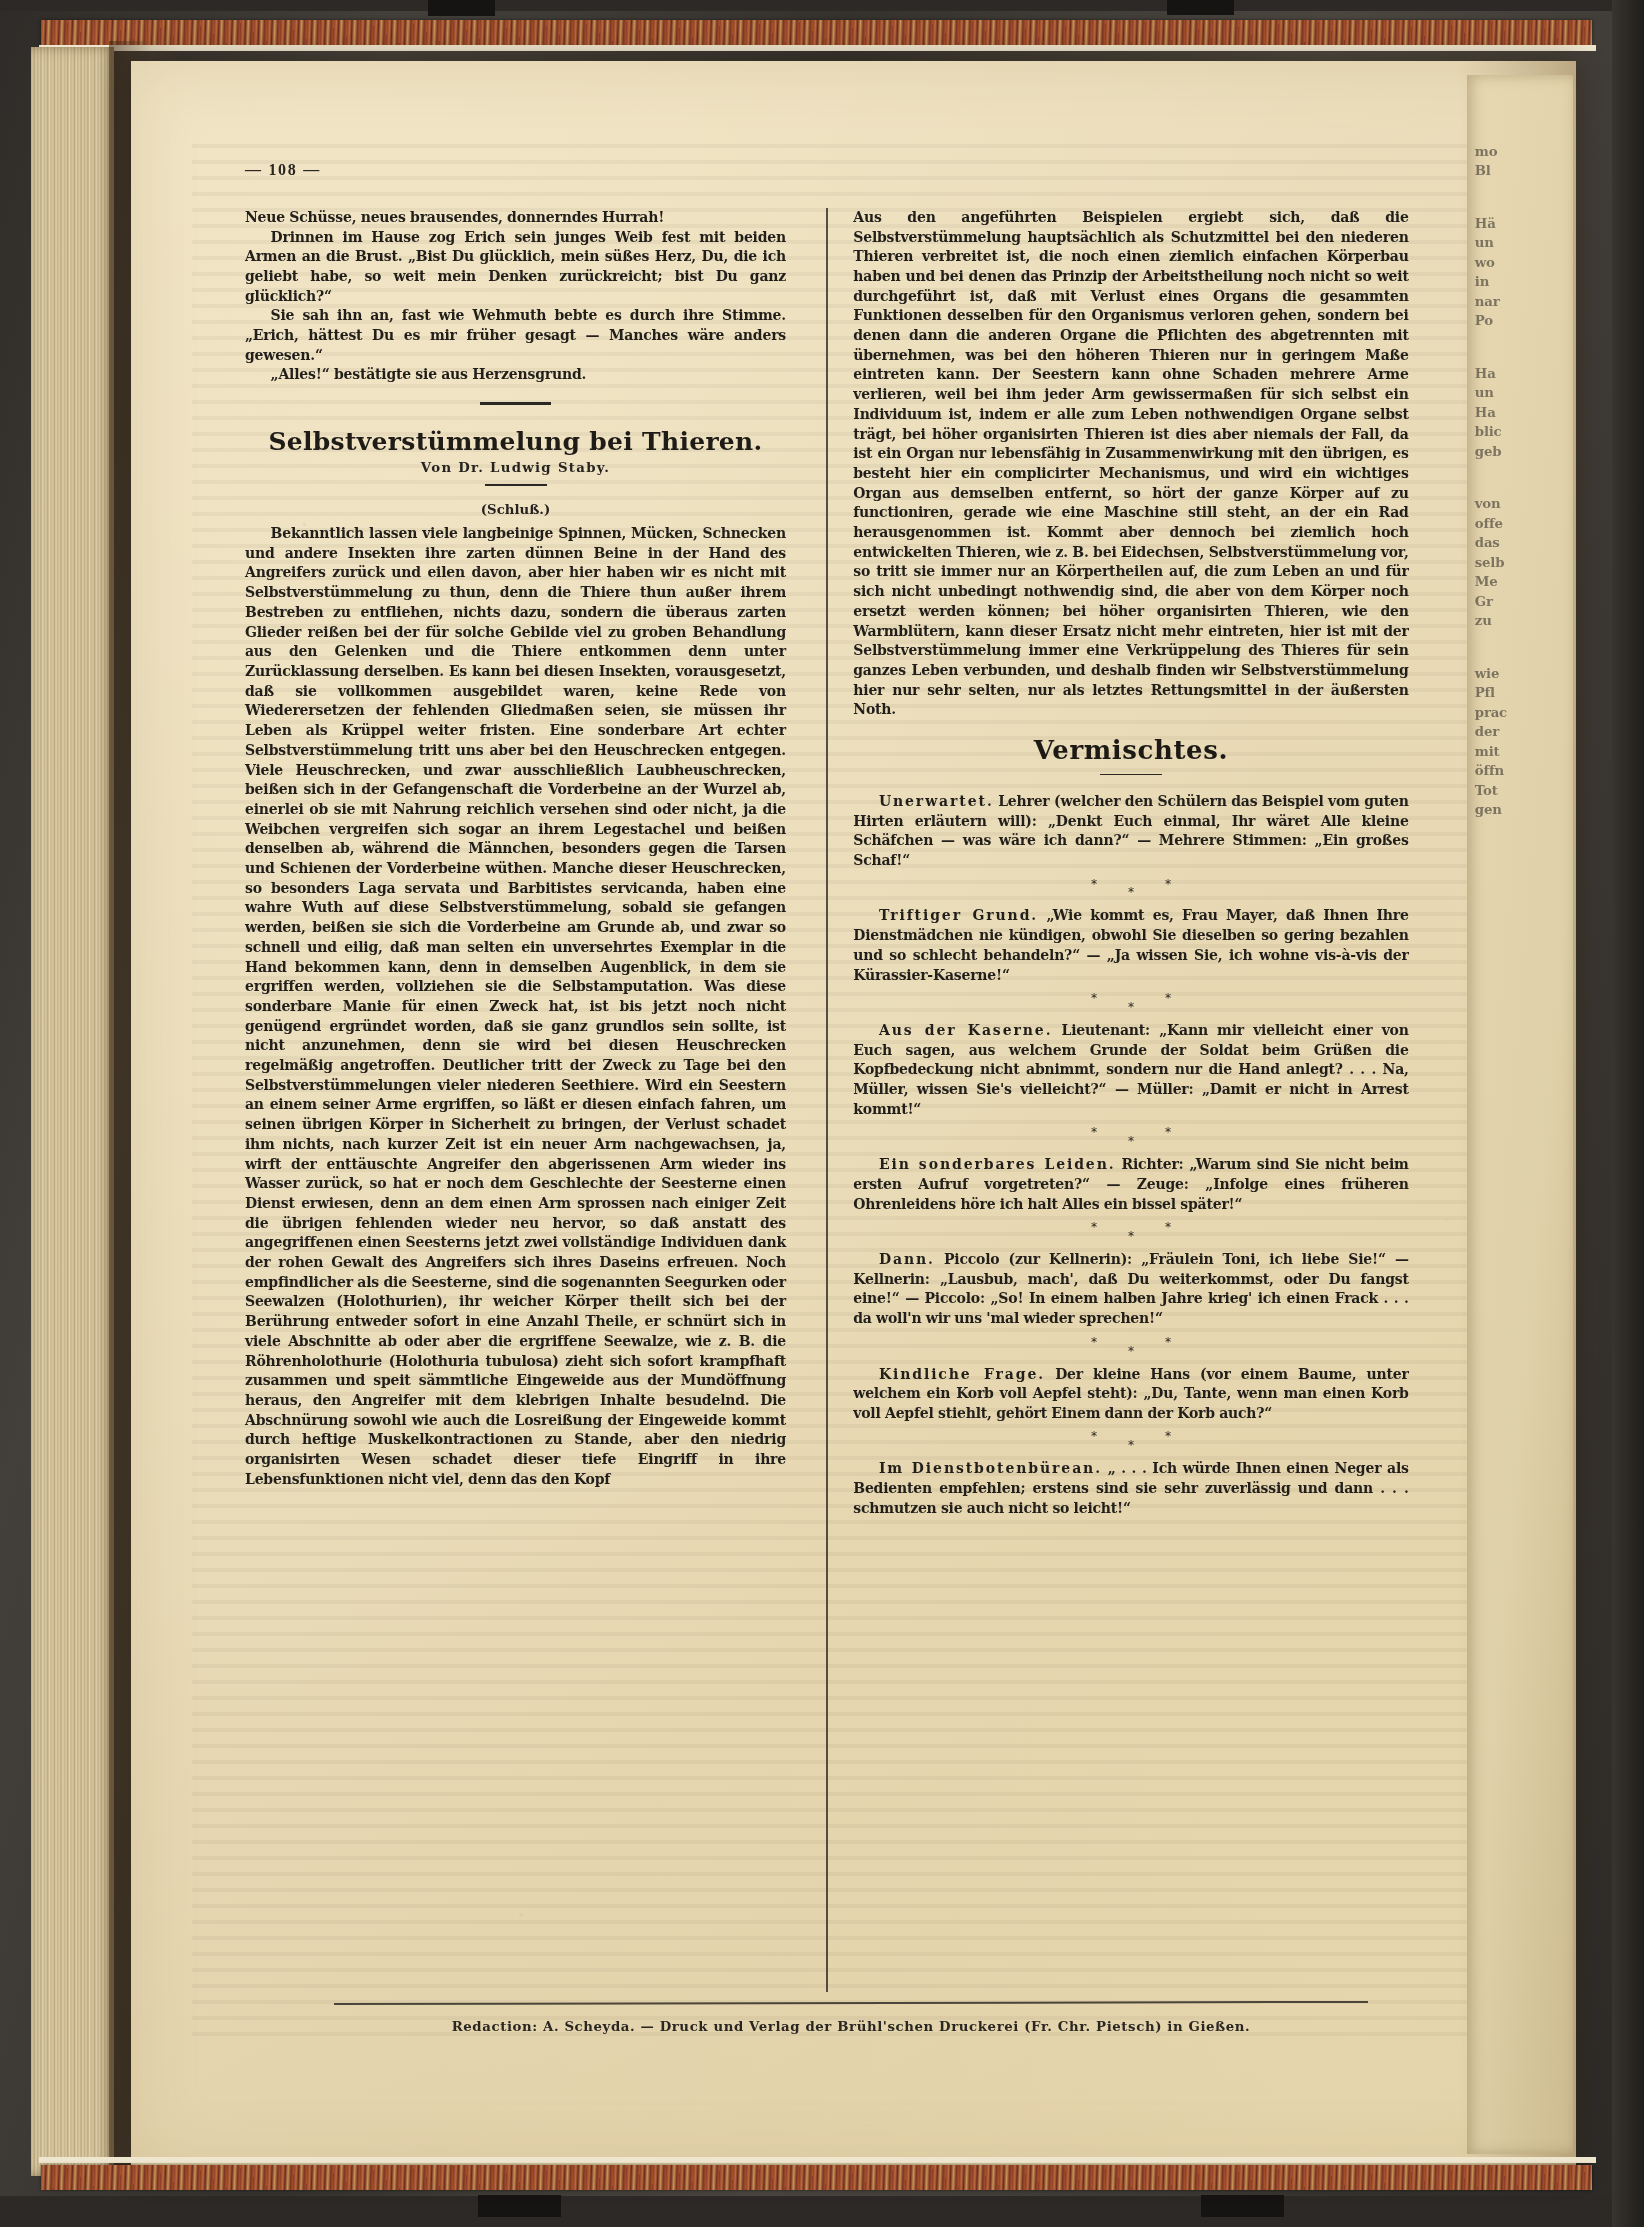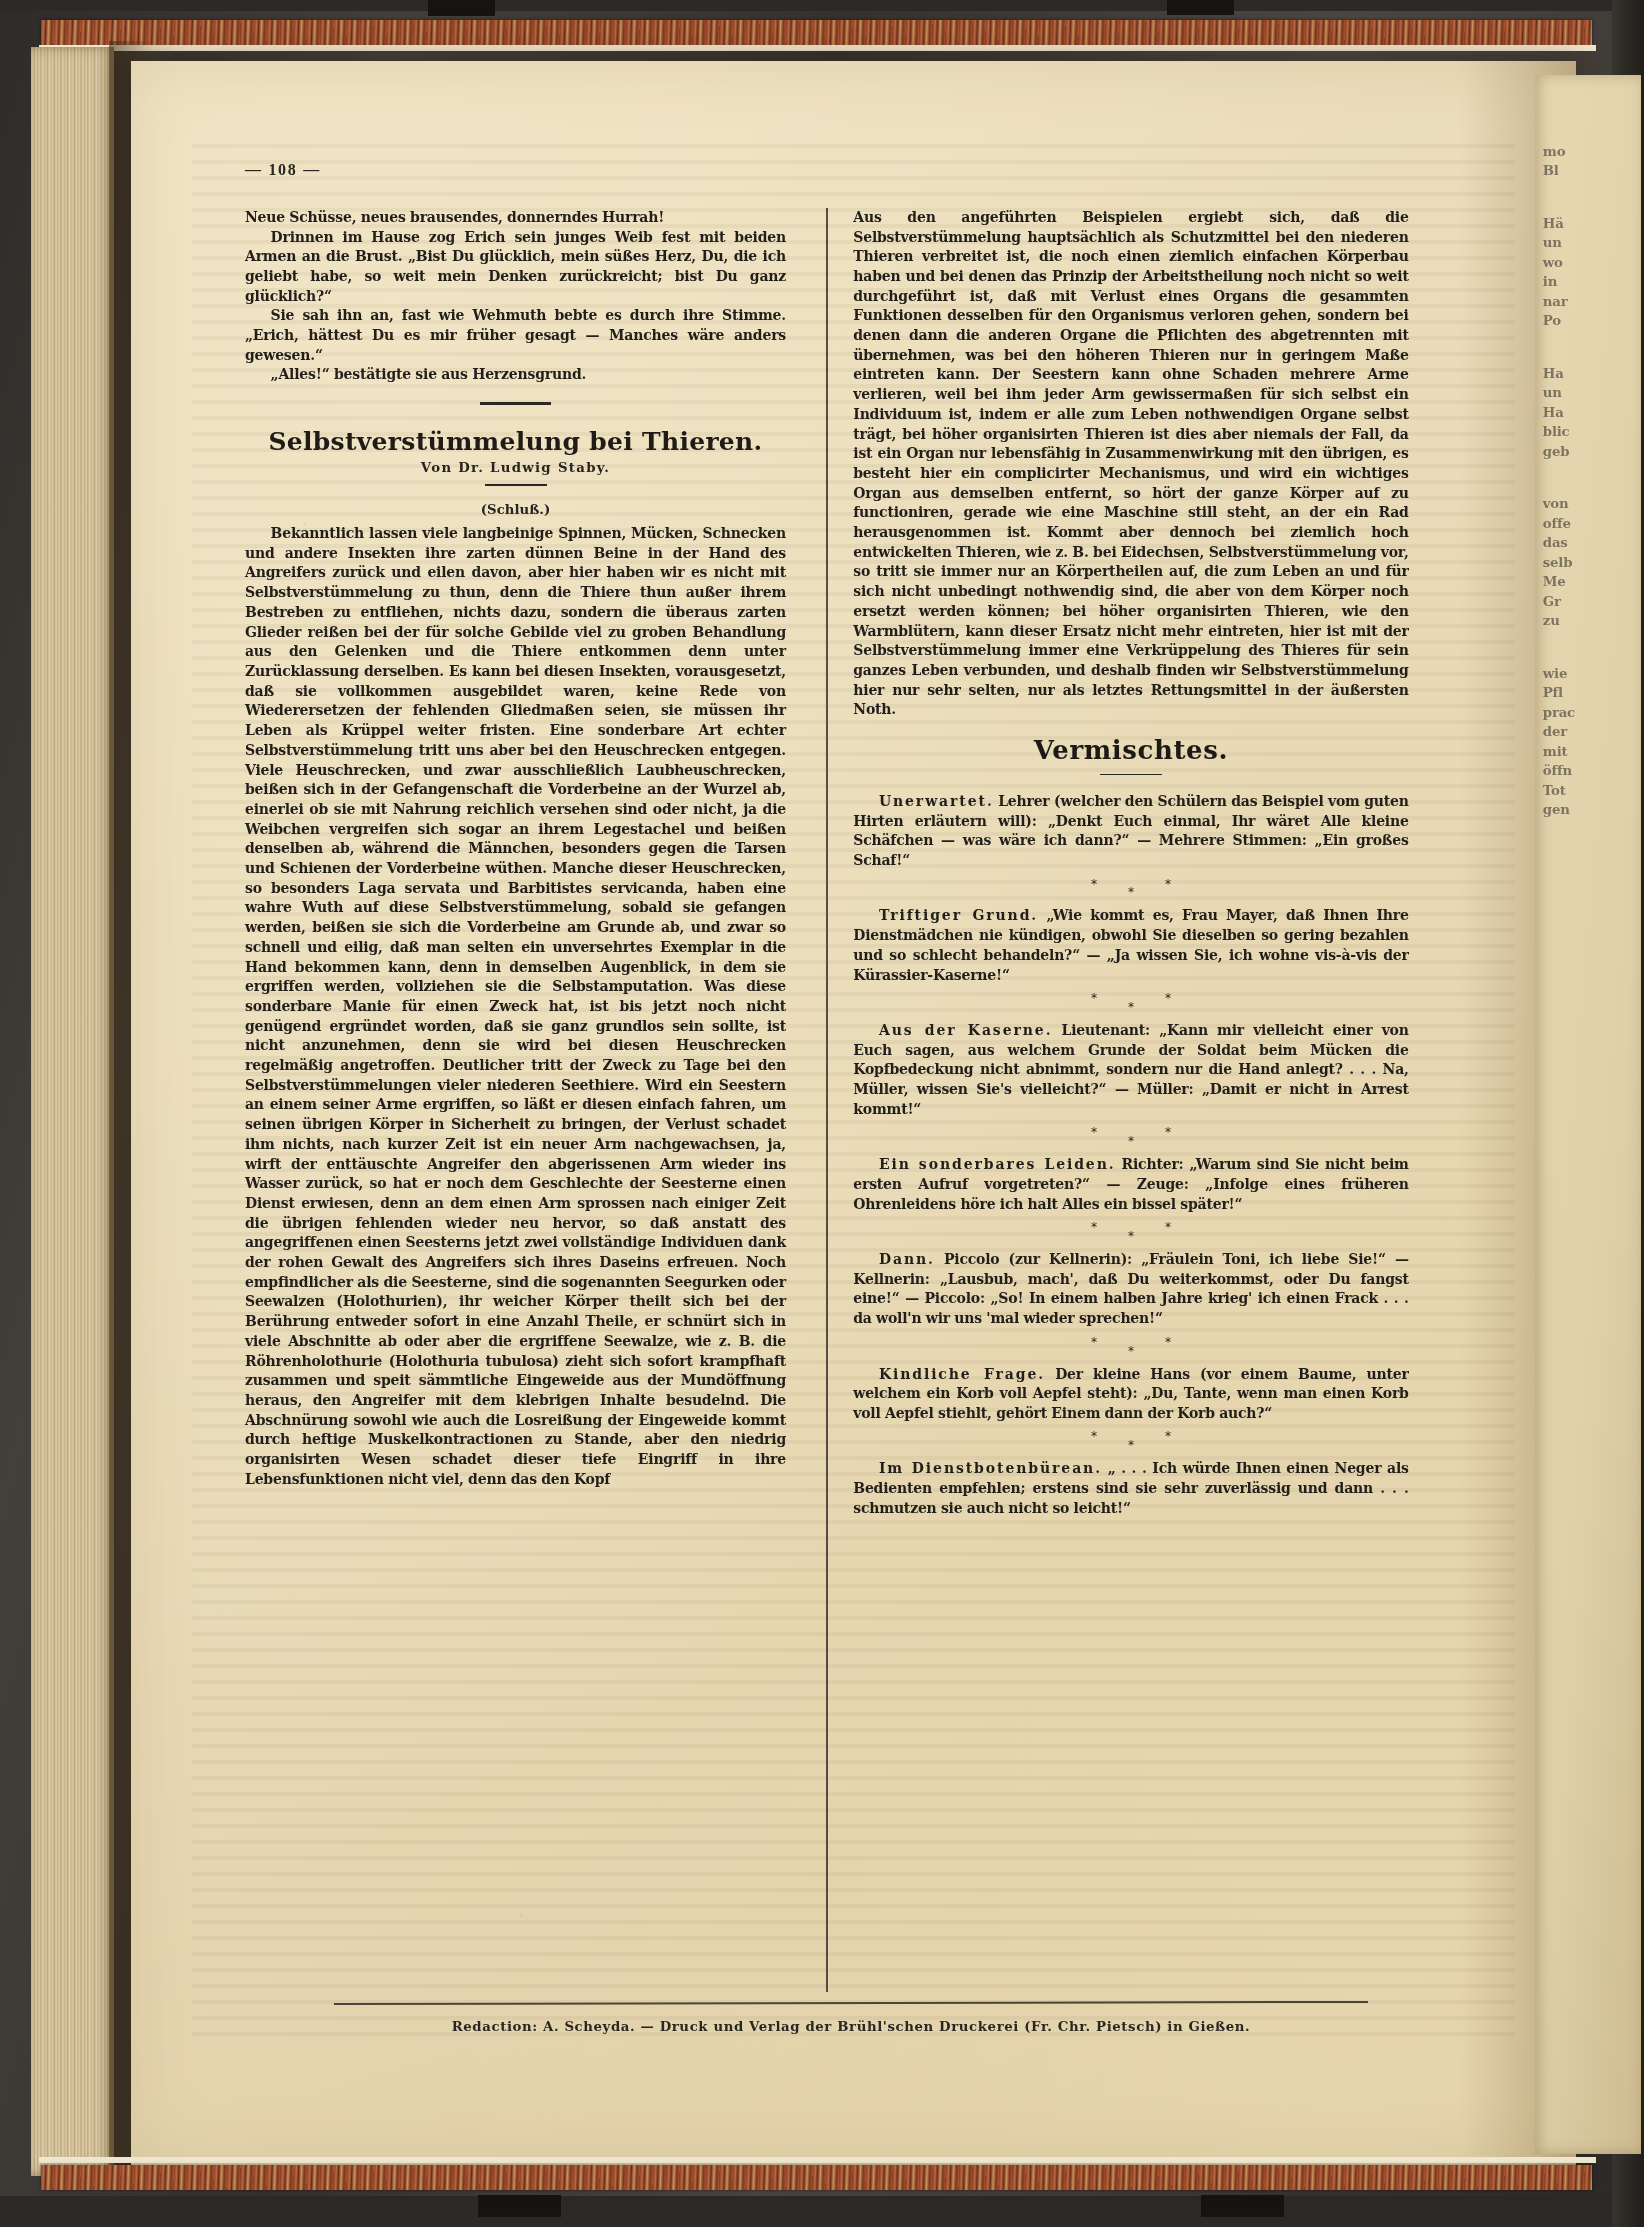--- a/index.html
+++ b/index.html
@@ -162,21 +162,21 @@
     width:1034px;height:1.7px;background:#3a352e;margin:10px auto 11px auto;opacity:.9;
     transform:rotate(-0.12deg);
   }
   #colophon{
     text-align:center;font-family:"DejaVu Serif", serif;font-weight:700;
     font-size:13.3px;letter-spacing:0.6px;color:#2a2622;margin:16px;
   }
 
   
   #next-leaf{
-    position:absolute;left:1504px;top:67px;width:106px;height:2079px;
+    position:absolute;left:1436px;top:67px;width:106px;height:2079px;
     background:linear-gradient(95deg,#e7d8b2,#ded0a8 60%,#cdbb90);
     box-shadow:inset 4.4px 0 13.3px rgba(110,85,45,.35);
     overflow:hidden;
   }
   #next-leaf .ghost{
     position:absolute;left:7.8px;top:67px;width:139px;
     font-family:"DejaVu Serif", serif;font-weight:700;font-size:13.3px;
     line-height:19.5px;color:#2b2722;opacity:.55;letter-spacing:-0.2px;
   }
   #next-leaf .ghost .gap{display:block;height:33px;}
@@ -262,21 +262,21 @@
 
             <div class="misc-item">
               <p class="body"><span class="lead">Triftiger Grund.</span> <span>„Wie kommt es, Frau Mayer, daß Ihnen Ihre Dienstmädchen nie kündigen, obwohl Sie dieselben so gering bezahlen und so schlecht behandeln?“ — „Ja wissen Sie, ich wohne vis-à-vis der Kürassier-Kaserne!“</span></p>
             </div>
             <div class="stars">
                 <span class="row1">*&nbsp;*</span>
                 <span class="row2">*</span>
               </div>
 
             <div class="misc-item">
-              <p class="body"><span class="lead">Aus der Kaserne.</span> <span>Lieutenant: „Kann mir vielleicht einer von Euch sagen, aus welchem Grunde der Soldat beim Mücken die Kopfbedeckung nicht abnimmt, sondern nur die Hand anlegt? . . . Na, Müller, wissen Sie's vielleicht?“ — Müller: „Damit er nicht in Arrest kommt!“</span></p>
+              <p class="body"><span class="lead">Aus der Kaserne.</span> <span>Lieutenant: „Kann mir vielleicht einer von Euch sagen, aus welchem Grunde der Soldat beim Grüßen die Kopfbedeckung nicht abnimmt, sondern nur die Hand anlegt? . . . Na, Müller, wissen Sie's vielleicht?“ — Müller: „Damit er nicht in Arrest kommt!“</span></p>
             </div>
             <div class="stars">
                 <span class="row1">*&nbsp;*</span>
                 <span class="row2">*</span>
               </div>
 
             <div class="misc-item">
               <p class="body"><span class="lead">Ein sonderbares Leiden.</span> <span>Richter: „Warum sind Sie nicht beim ersten Aufruf vorgetreten?“ — Zeuge: „Infolge eines früheren Ohrenleidens höre ich halt Alles ein bissel später!“</span></p>
             </div>
             <div class="stars">

